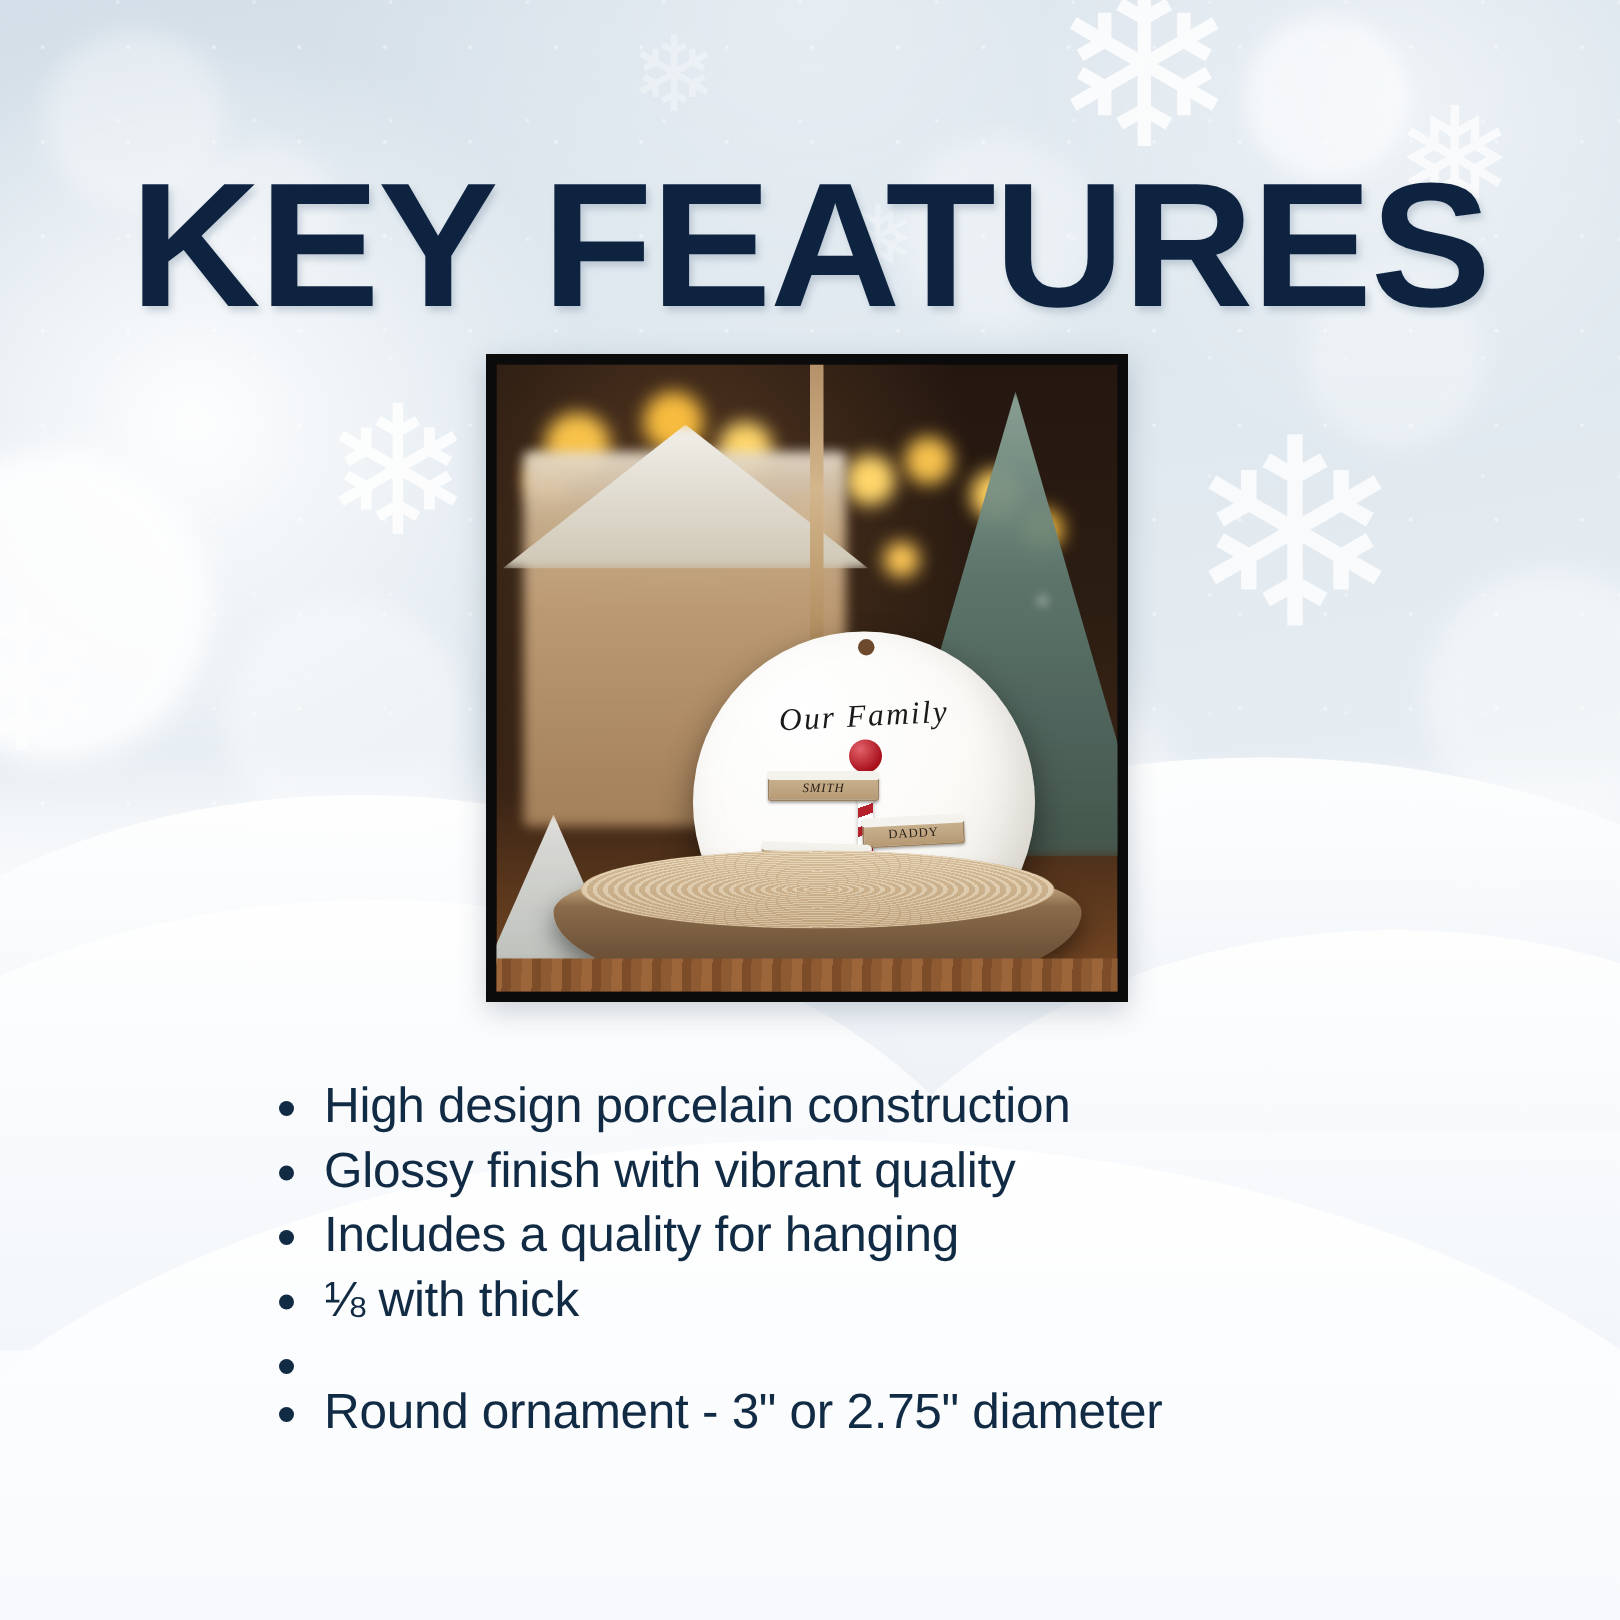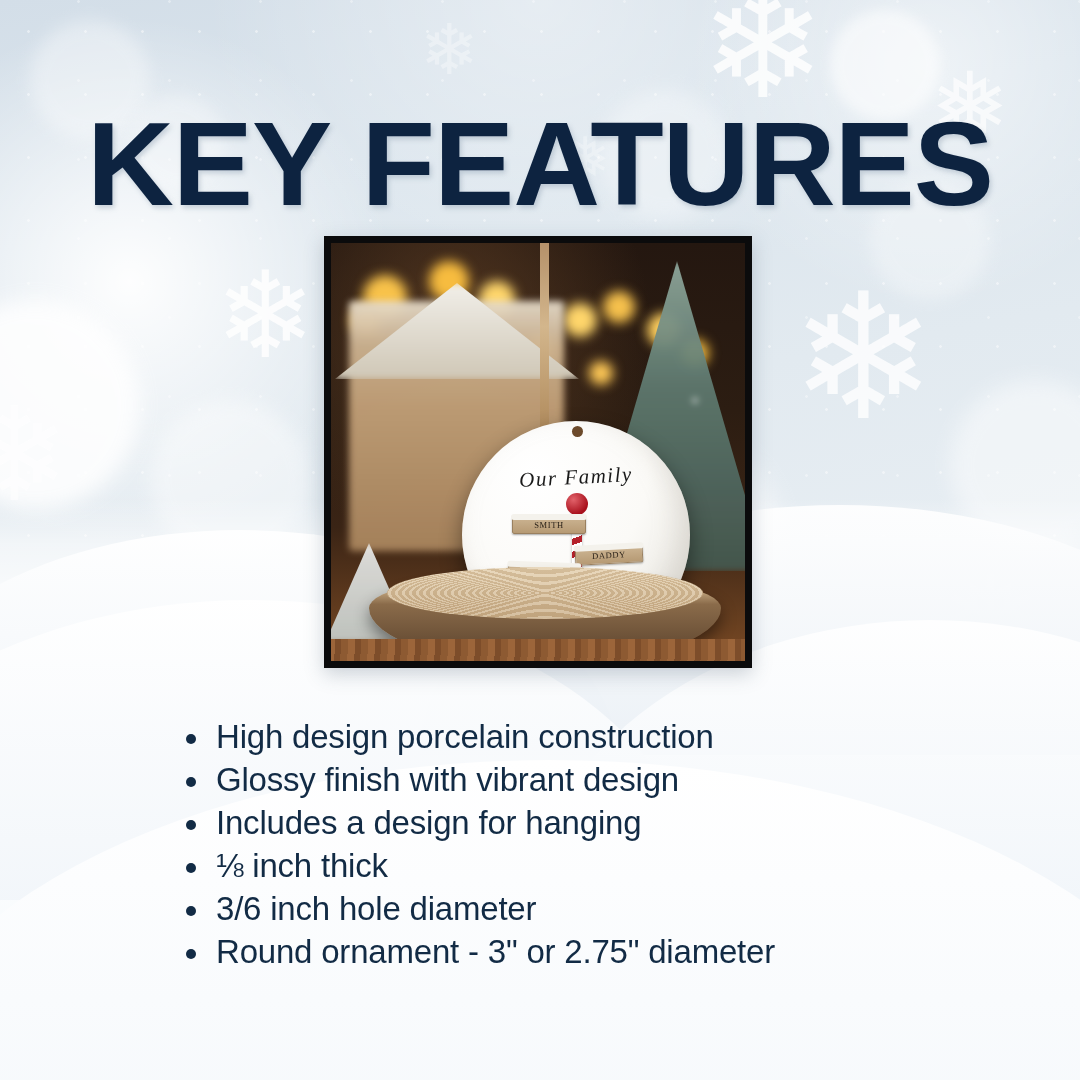--- a/index.html
+++ b/index.html
@@ -151,21 +151,21 @@
     background:linear-gradient(180deg,#cbb391,#b69a74);
     border:1px solid #9a805f; border-radius:2px;
     font-family:"Liberation Serif", serif; font-size:8.5px; letter-spacing:.6px;
     color:#2a2118; text-align:center; line-height:15px;
     box-shadow:0 1px 2px rgba(0,0,0,.35);
   }
   .sign::after{
     content:""; position:absolute; left:-2px; top:-4px; width:calc(100% + 4px); height:6px;
     background:#f4f2ec; border-radius:3px;
   }
-  .s1 { left:50px;  top:96px;  width:74px; }
+  .s1 { left:50px;  top:96px;  width:74px;font-style:italic; }
   .s2 { left:113px; top:126px; width:68px; transform:rotate(-3deg); }
   .s3 { left:46px;  top:144px; width:72px; transform:rotate(2deg); }
   .s4 { left:116px; top:168px; width:64px; transform:rotate(-2deg); }
 
   .wood-slice {
     left:38px; top:330px; width:352px; height:92px;
     background:linear-gradient(180deg,#d8c09c 0%, #cdb189 16%, #8a6b4a 34%, #6d5238 70%, #523c28 100%);
     border-radius:50%/38% 38% 62% 62%;
     box-shadow:0 8px 16px rgba(0,0,0,.45);
   }
@@ -273,33 +273,32 @@
     <div class="ph table"></div>
   </div>
 
   <div class="features">
     <div class="feature-row">
       <span class="bullet"></span>
       <span class="feature-text">High design porcelain construction</span>
     </div>
     <div class="feature-row">
       <span class="bullet"></span>
-      <span class="feature-text">Glossy finish with vibrant design</span>
-    </div>
-    <div class="feature-row">
-      <span class="bullet"></span>
-      <span class="feature-text">Includes a design for hanging</span>
-    </div>
-    <div class="feature-row">
-      <span class="bullet"></span>
-      <span class="feature-text">⅛ inch thick</span>
-    </div>
-    <div class="feature-row">
-      <span class="bullet"></span>
-      <span class="feature-text">3/6 inch hole diameter</span>
+      <span class="feature-text">Glossy finish with vibrant quality</span>
+    </div>
+    <div class="feature-row">
+      <span class="bullet"></span>
+      <span class="feature-text">Includes a quality for hanging</span>
+    </div>
+    <div class="feature-row">
+      <span class="bullet"></span>
+      <span class="feature-text">⅛ with thick</span>
+    </div>
+    <div class="feature-row">
+      <span class="bullet"></span>
     </div>
     <div class="feature-row">
       <span class="bullet"></span>
       <span class="feature-text">Round ornament - 3" or 2.75" diameter</span>
     </div>
   </div>
 
 </div>
 
 </body></html>

